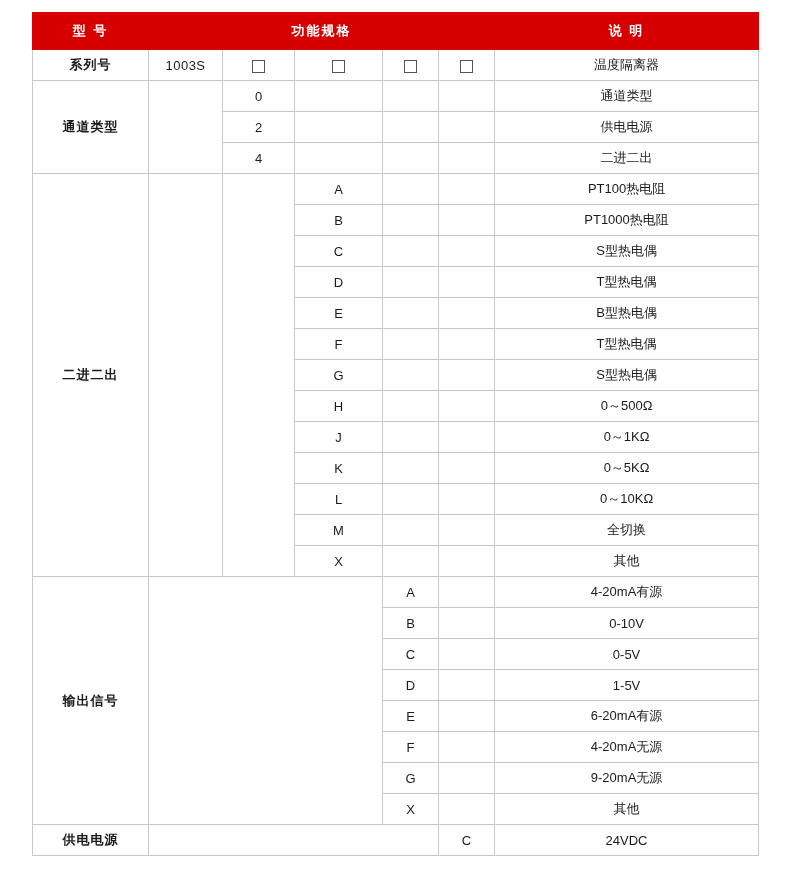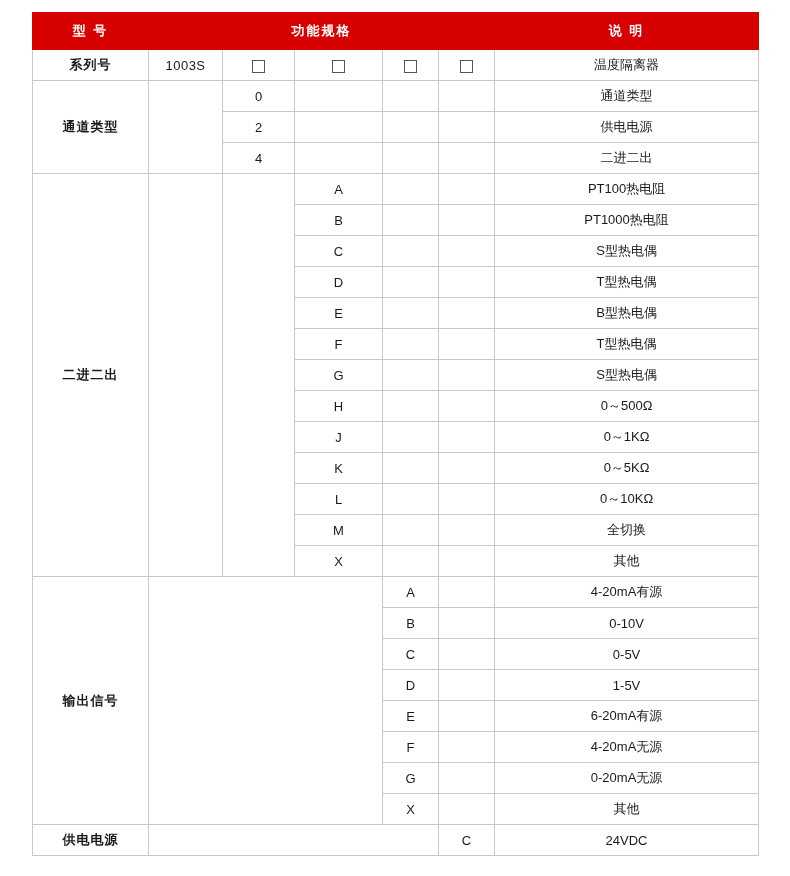--- a/index.html
+++ b/index.html
@@ -251,21 +251,21 @@
         <td class="desc">6-20mA有源</td>
       </tr>
       <tr>
         <td class="code">F</td>
         <td class="blank"></td>
         <td class="desc">4-20mA无源</td>
       </tr>
       <tr>
         <td class="code">G</td>
         <td class="blank"></td>
-        <td class="desc">0-20mA无源</td>
+        <td class="desc">9-20mA无源</td>
       </tr>
       <tr>
         <td class="code">X</td>
         <td class="blank"></td>
         <td class="desc">其他</td>
       </tr>
 
       <tr>
         <td class="rowlabel">供电电源</td>
         <td class="blank" colspan="4"></td>

